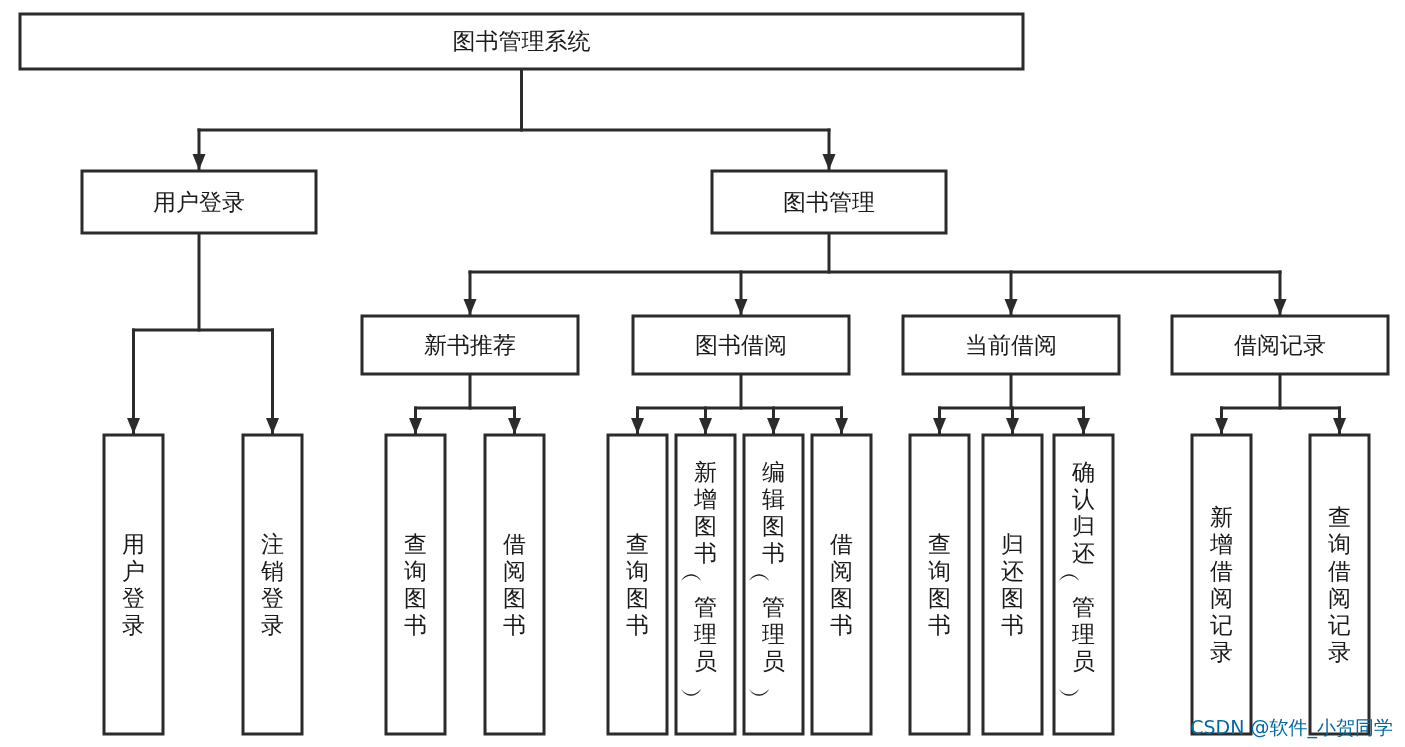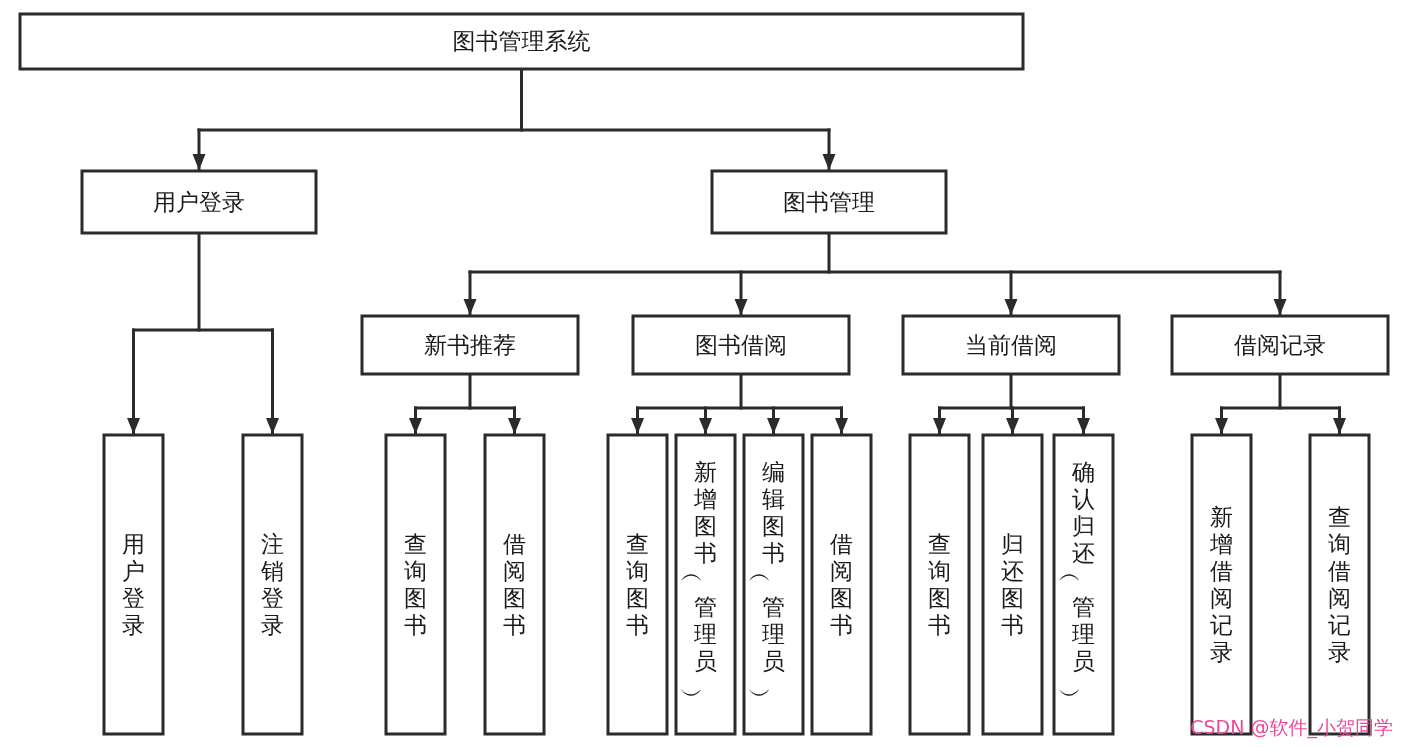--- a/index.html
+++ b/index.html
@@ -51,21 +51,21 @@
     font-size: 23px;
     fill: #1a1a1a;
     text-anchor: middle;
   }
   .watermark {
     position: absolute;
     right: 12px;
     bottom: 6px;
     font-family: "DejaVu Sans", "Liberation Sans", sans-serif;
     font-size: 19px;
-    color: #ec4899;
+    color: #0369a1;
     white-space: nowrap;
     pointer-events: none;
   }
 </style>
 </head>
 <body>
 
 <div id="diagram-root">
   <svg id="flowchart" viewBox="0 0 1405 747">
     <g id="connectors-layer">

